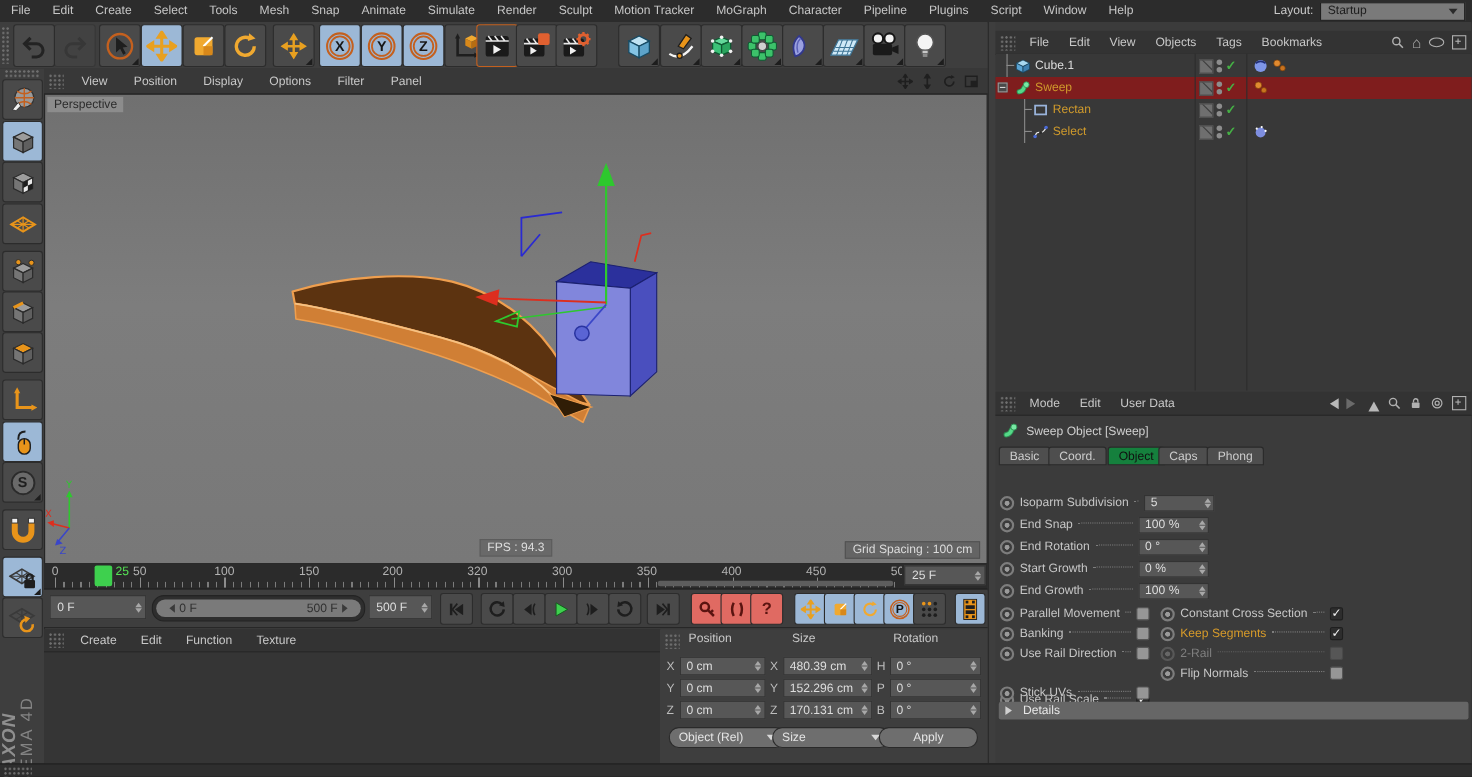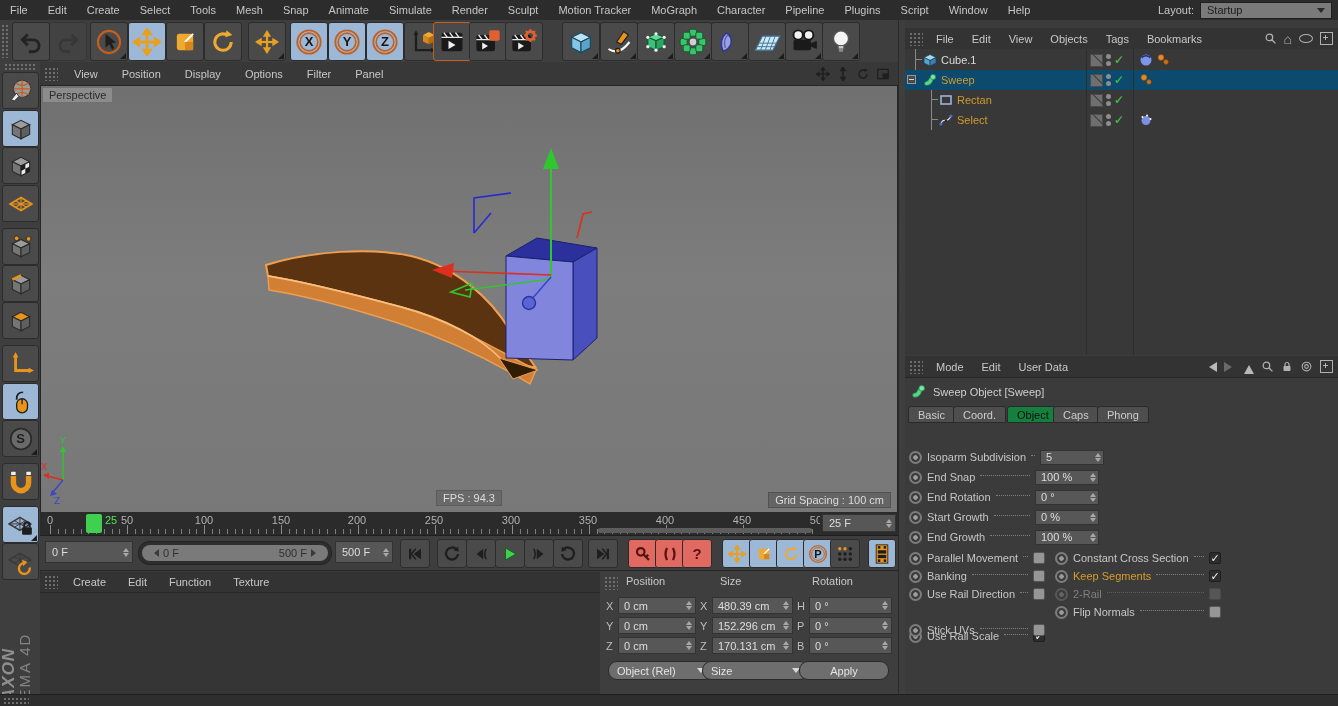--- a/index.html
+++ b/index.html
@@ -83,21 +83,21 @@
   .capply{position:absolute;height:17px;background:#6e6e6e;border:1px solid #2a2a2a;border-radius:9px;color:#e4e4e4;
           display:flex;align-items:center;justify-content:center}
   
   .rdivider{left:898px;top:20px;width:7px;height:674px;background:#3e3e3e;border-left:1px solid #2a2a2a}
   .rightpanel{left:905px;top:20px;width:433px;height:674px;background:#3b3b3b}
   .phead{position:absolute;left:0;width:433px;height:21px;background:#333;display:flex;align-items:center;border-bottom:1px solid #272727}
   .phead .mi{padding:0 9px}
   .picons{margin-left:auto;display:flex;align-items:center;gap:7px;padding-right:5px}
   .omlist{position:absolute;left:0;top:29px;width:433px;height:306px;background:#383838}
   .omrow{position:absolute;left:0;width:433px;height:20px;display:flex;align-items:center}
-  .omrow.sel{background:#0c4a6e}
+  .omrow.sel{background:#7f1d1d}
   .omname{position:absolute;display:flex;align-items:center;gap:4px;white-space:nowrap;overflow:hidden}
   .omname.orange{color:#cf9a2c}
   .vdiv{position:absolute;top:0;width:1px;height:80px;background:#2d2d2d}
   .viscell{position:absolute;display:flex;align-items:center;gap:3px}
   .vsq{width:11px;height:11px;background:#6f6f6f;border:1px solid #4a4a4a;position:relative;overflow:hidden}
   .vsq::after{content:"";position:absolute;left:-2px;top:4px;width:18px;height:1px;background:#3e3e3e;transform:rotate(45deg)}
   .vdots{display:flex;flex-direction:column;gap:2px}
   .vdots i{width:5px;height:5px;border-radius:50%;background:#8d8d8d}
   .vchk{color:#45b045;font-weight:bold;font-size:12px}
   .treeline{position:absolute;background:#8a8a8a}
@@ -560,21 +560,21 @@
 
   <div class="abs ruler">
     <div class="rticks">
       <div class="minor"></div>
         <div class="major"></div>
       <span class="rnum" style="left:10px">0</span>
       <span class="rnum" style="left:87px">50</span>
       <span class="rnum" style="left:164px">100</span>
       <span class="rnum" style="left:241px">150</span>
       <span class="rnum" style="left:317px">200</span>
-      <span class="rnum" style="left:394px">250</span>
+      <span class="rnum" style="left:394px">320</span>
       <span class="rnum" style="left:471px">300</span>
       <span class="rnum" style="left:548px">350</span>
       <span class="rnum" style="left:625px">400</span>
       <span class="rnum" style="left:702px">450</span>
       <span class="rnum" style="left:779px">500</span>
       <div class="scrollstrip"></div>
       <div class="playhead"></div>
       <span class="phlabel">25</span>
     </div>
     <div class="tspin rspin">
@@ -1153,19 +1153,23 @@
         <span class="leader" style="opacity:.5"></span>
       <span class="cb dis"></span>
     </div>
     <div class="prow" style="left:150px;top:584px;width:166px">
       <span class="radio"></span>
       <span class="plabel">Flip Normals</span>
         <span class="leader"></span>
       <span class="cb"></span>
     </div>
 
+    <div class="detailsbar" style="top:618px">
+      <span class="dtri"></span>
+      <span>Details</span>
+    </div>
   </div>
 
   <div class="abs statusbar">
     <div class="grip" style="position:absolute;left:3px;top:2px;width:26px;height:8px"></div>
   </div>
 
 </div>
 
 </body></html>

